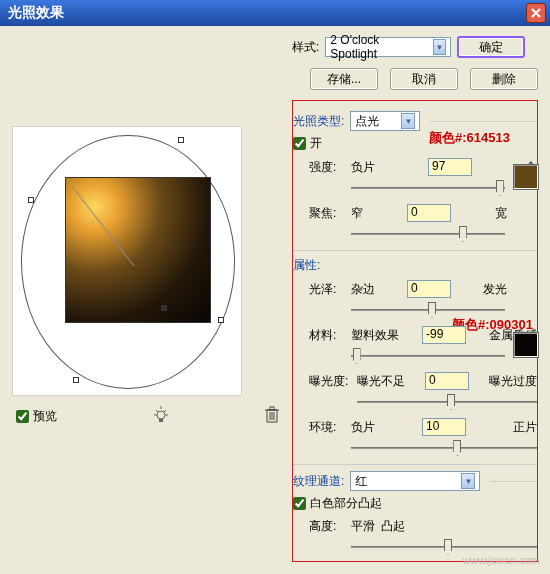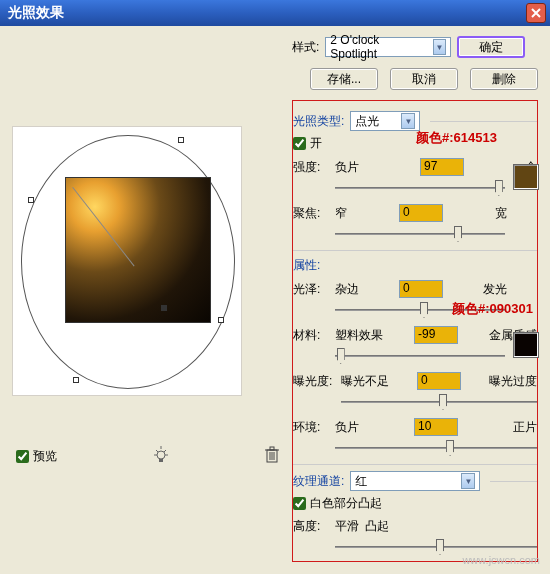--- a/index.html
+++ b/index.html
@@ -2,21 +2,21 @@
 <html><head>
 <meta charset="utf-8">
 <style>
 * { box-sizing: border-box; margin: 0; padding: 0; font-family: "Microsoft YaHei", SimSun, sans-serif; font-size: 12px; }
 body { background: #ECE9D8; width: 550px; height: 574px; }
 .titlebar { background: linear-gradient(to bottom, #3B77DD 0%, #2B5FBF 50%, #1F4A9F 100%); height: 26px; display: flex; align-items: center; justify-content: space-between; padding: 0 4px; }
 .titlebar-text { color: white; font-weight: bold; font-size: 14px; padding-left: 4px; }
 .close-btn { width: 20px; height: 20px; background: #E35E4A; border: 1px solid #7A2618; border-radius: 3px; display: flex; align-items: center; justify-content: center; color: white; font-weight: bold; cursor: pointer; }
 .content { padding: 10px 12px; display: flex; gap: 8px; position: relative; }
 
-.left-col { width: 272px; display: flex; flex-direction: column; gap: 40px; }
+.left-col { width: 272px; display: flex; flex-direction: column; }
 .preview-area { width: 230px; height: 270px; border: 1px solid #D4D0C8; background: white; margin-top: 90px; position: relative; overflow: hidden; }
 .preview-blob { position: absolute; left: 52px; top: 50px; width: 146px; height: 146px; background: radial-gradient(circle at 20% 20%, #FFD760 0%, #E8A030 15%, #6B4A18 40%, #201508 70%, #0A0602 100%); border: 1px solid #333; }
 .ellipse { position: absolute; border: 1px solid #555; border-radius: 50%; }
 .handle { position: absolute; width: 6px; height: 6px; border: 1px solid #333; background: white; }
 
 .preview-row { display: flex; align-items: center; justify-content: space-between; margin-top: 8px; padding: 0 4px; }
 .checkbox-wrap { display: flex; align-items: center; gap: 4px; }
 .checkbox-wrap input { accent-color: #2A6B1C; }
 .bulb-icon { font-size: 16px; }
 .trash-icon { font-size: 14px; }
@@ -24,23 +24,23 @@
 .right-col { flex: 1; display: flex; flex-direction: column; gap: 6px; }
 .top-row { display: flex; align-items: center; gap: 6px; margin-bottom: 4px; }
 .label { white-space: nowrap; }
 .select { background: white; border: 1px solid #7F9DB9; height: 20px; padding: 0 4px; display: flex; align-items: center; justify-content: space-between; cursor: pointer; }
 .select-arrow { width: 14px; height: 16px; background: linear-gradient(#DBEAFB,#AECBEE); border: 1px solid #7F9DB9; display: flex; align-items: center; justify-content: center; font-size: 8px; color: #4D6185; margin-left: 6px; }
 .btn { background: #ECE9D8; border: 1px solid #999; height: 22px; padding: 0 8px; cursor: pointer; display: inline-flex; align-items: center; justify-content: center; min-width: 68px; border-radius: 3px; box-shadow: inset 0 0 0 1px #fff; }
 .btn.primary { border: 2px solid #8b5cf6; }
 .btn-row { display: flex; gap: 12px; justify-content: flex-end; }
 
 .fieldset { border: 1px solid #D01A1A; padding: 0; position: relative; }
-.group { margin-top: 6px; }
+.group { margin-top: 6px; margin-left: 16px; }
 .row { display: flex; align-items: center; gap: 6px; margin-bottom: 4px; }
-.input-num { width: 44px; height: 18px; background: #eab308; border: 1px solid #7F9DB9; text-align: left; padding: 0 3px; }
+.input-num { width: 44px; height: 18px; background: #fef9c3; border: 1px solid #7F9DB9; text-align: left; padding: 0 3px; }
 .slider { flex: 1; height: 20px; position: relative; }
 .slider-track { position: absolute; top: 9px; left: 0; right: 0; height: 2px; background: #999; border-top: 1px solid #777; }
 .slider-thumb { position: absolute; top: 2px; width: 8px; height: 16px; background: #ECE9D8; border: 1px solid #666; cursor: pointer; clip-path: polygon(0 0, 100% 0, 100% 70%, 50% 100%, 0 70%); }
 .slider-label-row { display: flex; align-items: center; gap: 6px; margin-bottom: 2px; }
 .slider-label-row .left-lbl { flex: 0 0 auto; }
 .slider-label-row .right-lbl { flex: 0 0 auto; }
 .slider-label-row .center { flex: 1; display: flex; justify-content: center; }
 .swatch { width: 26px; height: 26px; border: 1px solid #666; box-shadow: inset -1px -1px 0 #fff, inset 1px 1px 0 #999; }
 .annotation { color: #CC0000; font-weight: bold; position: absolute; font-size: 13px; }
 .sec-label { color: #1040A0; margin-bottom: 4px; }
@@ -131,21 +131,21 @@
           <span>点光</span>
           <span class="select-arrow">▼</span>
         </div>
         <div style="flex:1; height:1px; background:#ccc; margin-left:4px;"></div>
       </div>
       <div class="row">
         <label class="checkbox-wrap">
           <input type="checkbox" checked="" style="">
           <span>开</span>
         </label>
-        <span class="annotation" style="right:40px; top:28px;">颜色#:614513</span>
+        <span class="annotation" style="right:27px; top:28px;">颜色#:614513</span>
       </div>
 
       <div class="group" style="position:relative;">
         <div class="slider-label-row">
           <span class="label" style="width:36px;">强度:</span>
           <span class="left-lbl">负片</span>
           <div class="center">
               <div class="input-num">97</div>
             </div>
           <span class="right-lbl">全</span>
@@ -191,21 +191,21 @@
             </div>
           <span class="right-lbl" style="margin-right:30px;">发光</span>
         </div>
         <div class="row">
           <span style="width:36px;"></span>
           <div class="slider" style="margin-right:32px;">
             <div class="slider-track"></div>
               <div class="slider-thumb" style="left:50%;"></div>
           </div>
         </div>
-        <span class="annotation" style="right:4px; top:20px;">颜色#:090301</span>
+        <span class="annotation" style="right:4px; top:36px;">颜色#:090301</span>
       </div>
 
       <div class="group" style="position:relative;">
         <div class="slider-label-row">
           <span class="label" style="width:36px;">材料:</span>
           <span class="left-lbl">塑料效果</span>
           <div class="center">
               <div class="input-num">-99</div>
             </div>
           <span class="right-lbl">金属质感</span>

